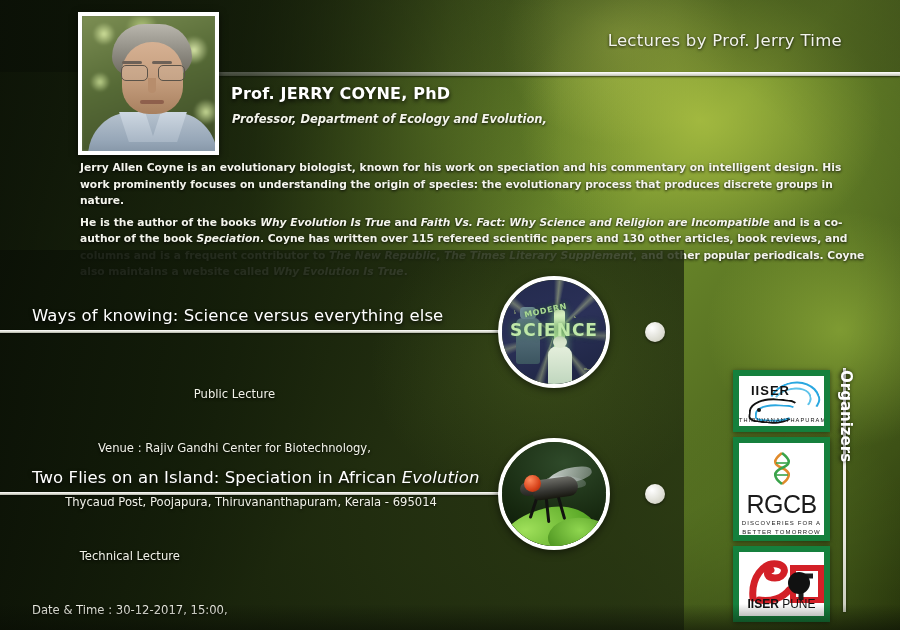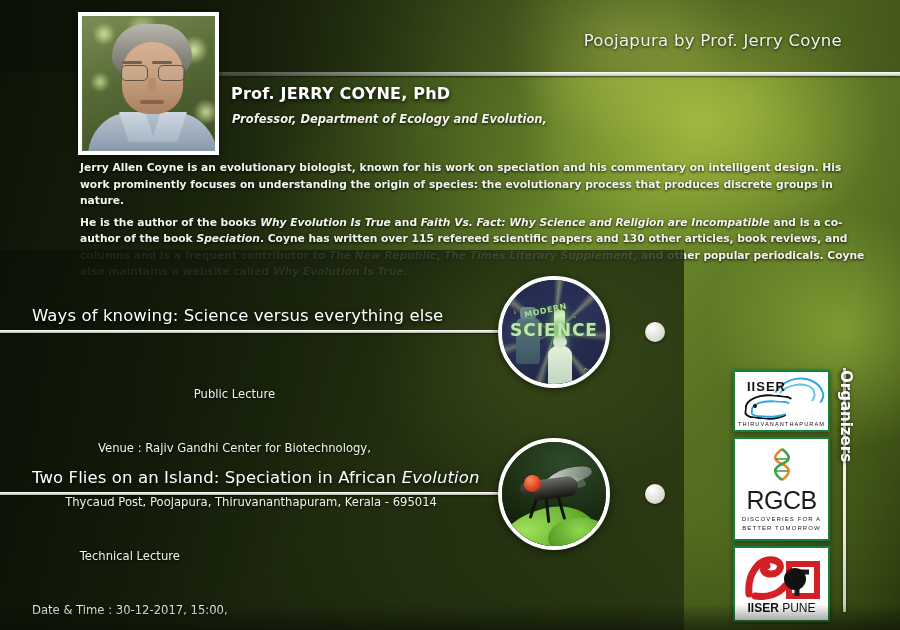--- a/index.html
+++ b/index.html
@@ -298,21 +298,21 @@
   }
   .org-label {
     position:absolute; left:855px; top:370px;
     transform-origin:left top; transform:rotate(90deg);
     font-size:15px; font-weight:700; color:#ffffff;
     text-shadow:0 1px 4px rgba(0,0,0,.9);
     white-space:nowrap;
   }
   .logo-box {
     position:absolute; left:733px; width:97px;
-    background:#ffffff; border:2px solid #15803d;
+    background:#ffffff; border:6px solid #15803d;
     box-shadow:0 1px 5px rgba(0,0,0,.5);
     overflow:hidden;
   }
   .logo1 { top:370px; height:62px; }
   .logo2 { top:437px; height:104px; }
   .logo3 { top:546px; height:76px; }
 
   
   .iiser-text {
     position:absolute; left:12px; top:7px;
@@ -384,21 +384,21 @@
 </style>
 </head>
 <body>
 
 <div id="poster">
 
   <div class="bg"></div>
   <div class="bg-vignette"></div>
 
   <div class="header-band"></div>
-  <div class="header-title">Poojapura by Prof. Jerry Coyne</div>
+  <div class="header-title">Lectures by Prof. Jerry Time</div>
   <div class="header-rule"></div>
 
   <div class="top-wash"></div>
 
   <div class="portrait">
     <div class="bokeh"></div>
     <div class="neck"></div>
     <div class="shirt"></div>
     <div class="collarL"></div>
     <div class="collarR"></div>

